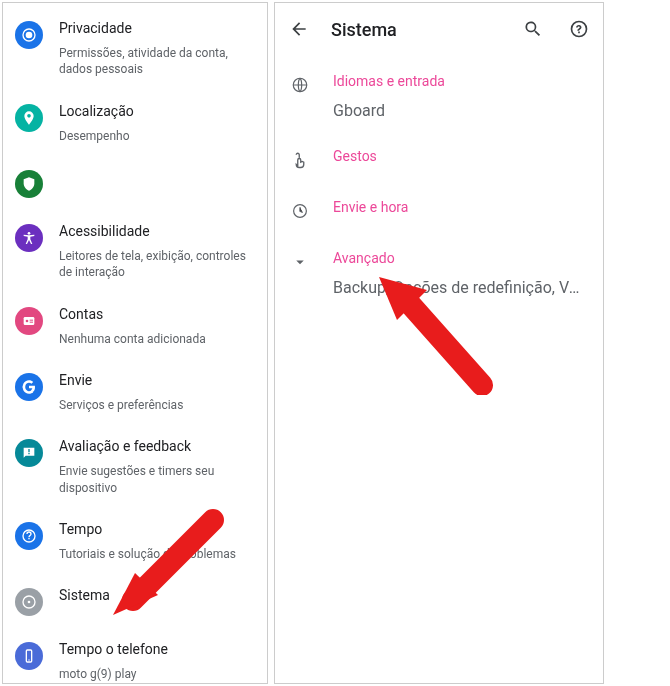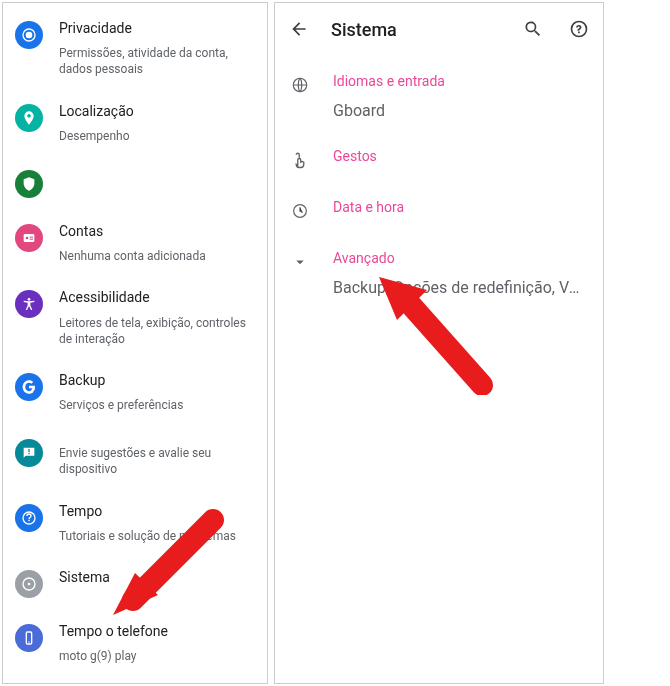--- a/index.html
+++ b/index.html
@@ -110,64 +110,65 @@
     </div>
       </div>
       <div class="setting-row">
     <div class="icon-circle" style="background:#188038">
           <svg width="16" height="16" viewBox="0 0 24 24">
             <path fill="#fff" d="M12 2l8 3v6c0 5-3.4 9.7-8 11-4.6-1.3-8-6-8-11V5l8-3z"></path>
           </svg>
         </div>
       </div>
       <div class="setting-row">
+    <div class="icon-circle" style="background:#6b2fbf">
+          <svg width="16" height="16" viewBox="0 0 24 24">
+            <circle cx="12" cy="5" r="2" fill="#fff"></circle>
+            <path fill="#fff" d="M20 9l-6 1v4l3 7h-2l-3-6-3 6H7l3-7v-4L4 9V7l8 1 8-1z"></path>
+          </svg>
+        </div>
+    <div class="txt">
+      <div class="title">Acessibilidade</div>
+      <div class="subtitle">Leitores de tela, exibição, controles de interação</div>
+    </div>
+      </div>
+      <div class="setting-row">
     <div class="icon-circle" style="background:#e24880">
           <svg width="16" height="16" viewBox="0 0 24 24">
             <rect x="4" y="6" width="16" height="12" rx="2" fill="#fff"></rect>
             <circle cx="9" cy="12" r="2" fill="#e24880"></circle>
             <rect x="13" y="10" width="5" height="1.5" fill="#e24880"></rect>
             <rect x="13" y="13" width="5" height="1.5" fill="#e24880"></rect>
           </svg>
         </div>
     <div class="txt">
       <div class="title">Contas</div>
       <div class="subtitle">Nenhuma conta adicionada</div>
     </div>
       </div>
       <div class="setting-row">
-    <div class="icon-circle" style="background:#6b2fbf">
-          <svg width="16" height="16" viewBox="0 0 24 24">
-            <circle cx="12" cy="5" r="2" fill="#fff"></circle>
-            <path fill="#fff" d="M20 9l-6 1v4l3 7h-2l-3-6-3 6H7l3-7v-4L4 9V7l8 1 8-1z"></path>
-          </svg>
-        </div>
-    <div class="txt">
-      <div class="title">Acessibilidade</div>
-      <div class="subtitle">Leitores de tela, exibição, controles de interação</div>
-    </div>
-      </div>
-      <div class="setting-row">
     <div class="icon-circle" style="background:#1a73e8">
           <svg width="16" height="16" viewBox="0 0 24 24">
             <path fill="#fff" d="M21 12.2c0-.7-.1-1.3-.2-1.9H12v3.6h5c-.2 1.2-.9 2.2-1.9 2.9v2.4h3.1c1.8-1.7 2.8-4.1 2.8-7zM12 22c2.6 0 4.8-.9 6.3-2.3l-3.1-2.4c-.9.6-2 .9-3.2.9-2.5 0-4.6-1.7-5.3-3.9H3.5v2.5A10 10 0 0012 22zM6.7 14.3A6 6 0 016.4 12c0-.8.1-1.6.3-2.3V7.2H3.5a10 10 0 000 9.6l3.2-2.5zM12 5.8c1.4 0 2.7.5 3.6 1.4l2.7-2.7C16.7 2.9 14.6 2 12 2a10 10 0 00-8.5 5.2l3.2 2.5C7.4 7.5 9.5 5.8 12 5.8z"></path>
           </svg>
         </div>
     <div class="txt">
-      <div class="title">Backup</div>
+      <div class="title">Envie</div>
       <div class="subtitle">Serviços e preferências</div>
     </div>
       </div>
       <div class="setting-row">
     <div class="icon-circle" style="background:#068998">
           <svg width="16" height="16" viewBox="0 0 24 24">
             <path fill="#fff" d="M4 4h16v12H7l-3 3V4zm7 2v5h2V6h-2zm0 6v2h2v-2h-2z"></path>
           </svg>
         </div>
     <div class="txt">
-      <div class="subtitle">Envie sugestões e avalie seu dispositivo</div>
+      <div class="title">Avaliação e feedback</div>
+      <div class="subtitle">Envie sugestões e timers seu dispositivo</div>
     </div>
       </div>
       <div class="setting-row">
     <div class="icon-circle" style="background:#1a73e8">
           <svg width="16" height="16" viewBox="0 0 24 24">
             <circle cx="12" cy="12" r="9" fill="none" stroke="#fff" stroke-width="2"></circle>
             <path fill="#fff" d="M11 17h2v-2h-2zm1-12a4 4 0 00-4 4h2a2 2 0 114 0c0 2-3 1.8-3 5h2c0-2.2 3-2.5 3-5a4 4 0 00-4-4z"></path>
           </svg>
         </div>
     <div class="txt">
@@ -251,21 +252,21 @@
     </div>
       </div>
       <div class="sys-row">
     <div class="sys-icon">
           <svg width="18" height="18" viewBox="0 0 24 24">
             <circle cx="12" cy="12" r="8.5" fill="none" stroke="#5f6368" stroke-width="1.6"></circle>
             <path stroke="#5f6368" stroke-width="1.8" d="M12 7v5l3.5 2"></path>
           </svg>
         </div>
     <div class="txt">
-      <div class="title">Data e hora</div>
+      <div class="title">Envie e hora</div>
 
     </div>
       </div>
       <div class="sys-row">
     <div class="sys-icon">
           <svg width="18" height="18" viewBox="0 0 24 24">
             <path fill="#5f6368" d="M7 10l5 5 5-5z"></path>
           </svg>
         </div>
     <div class="txt">

